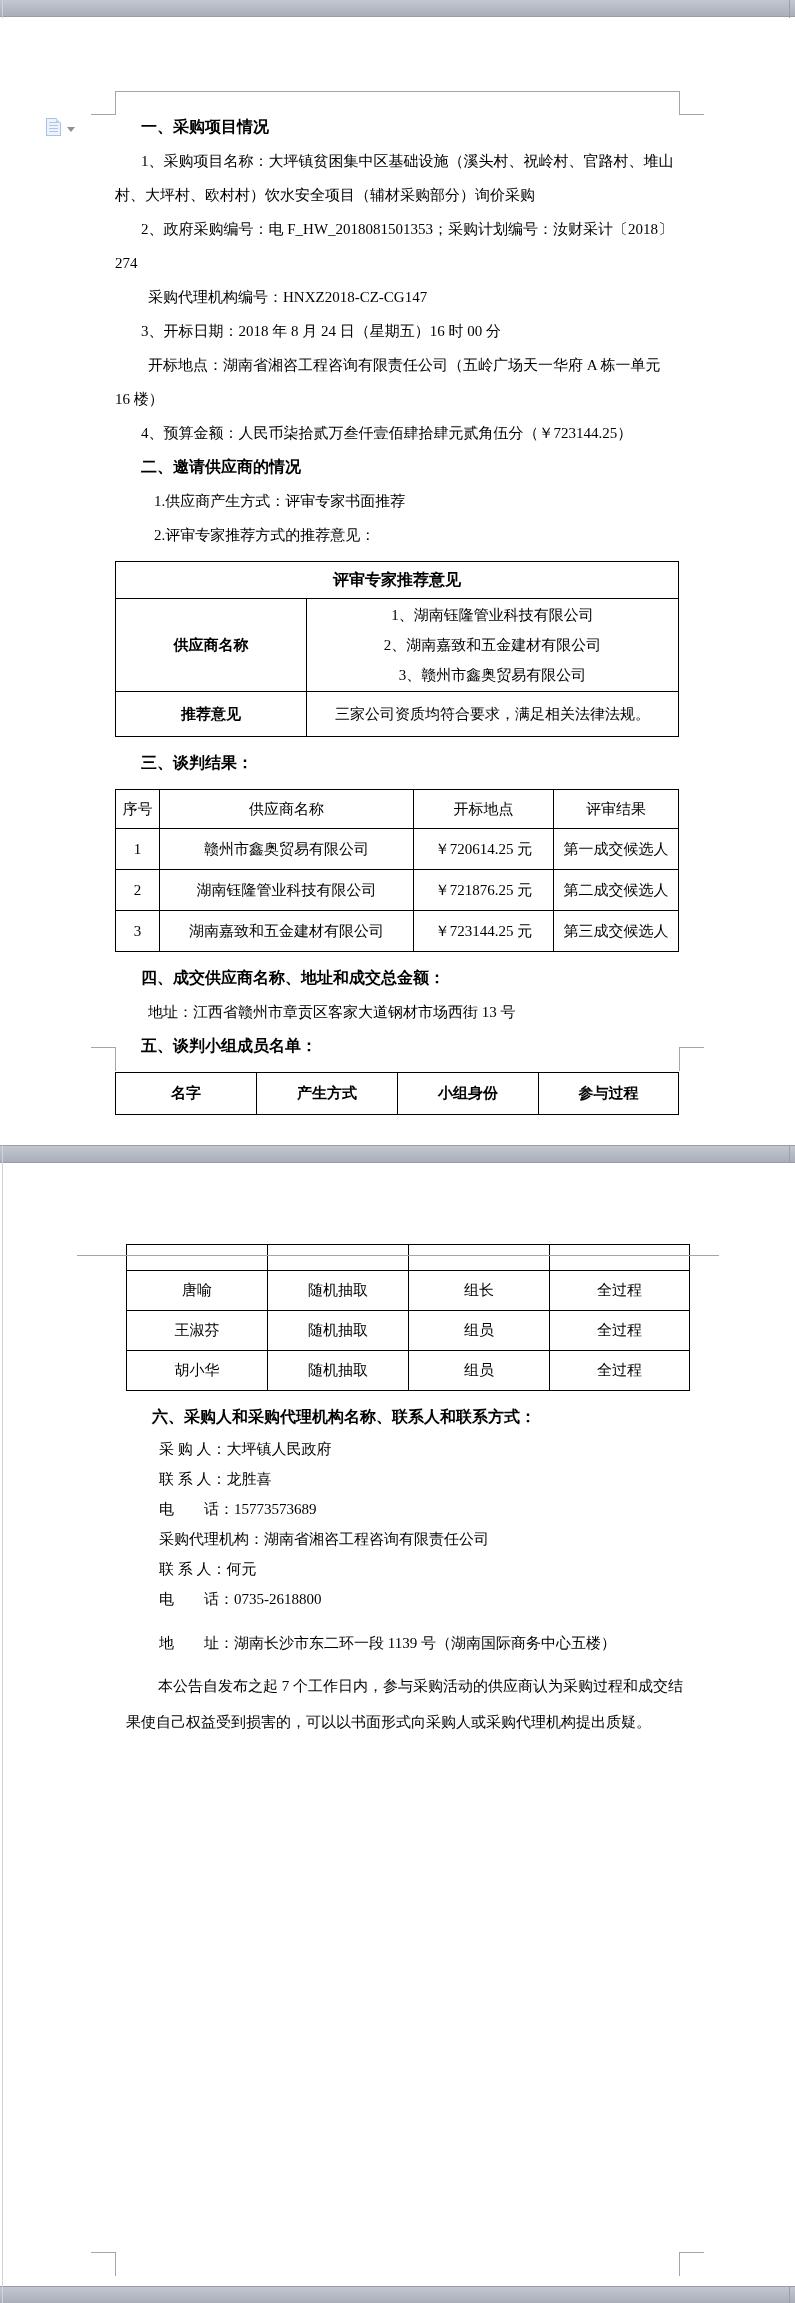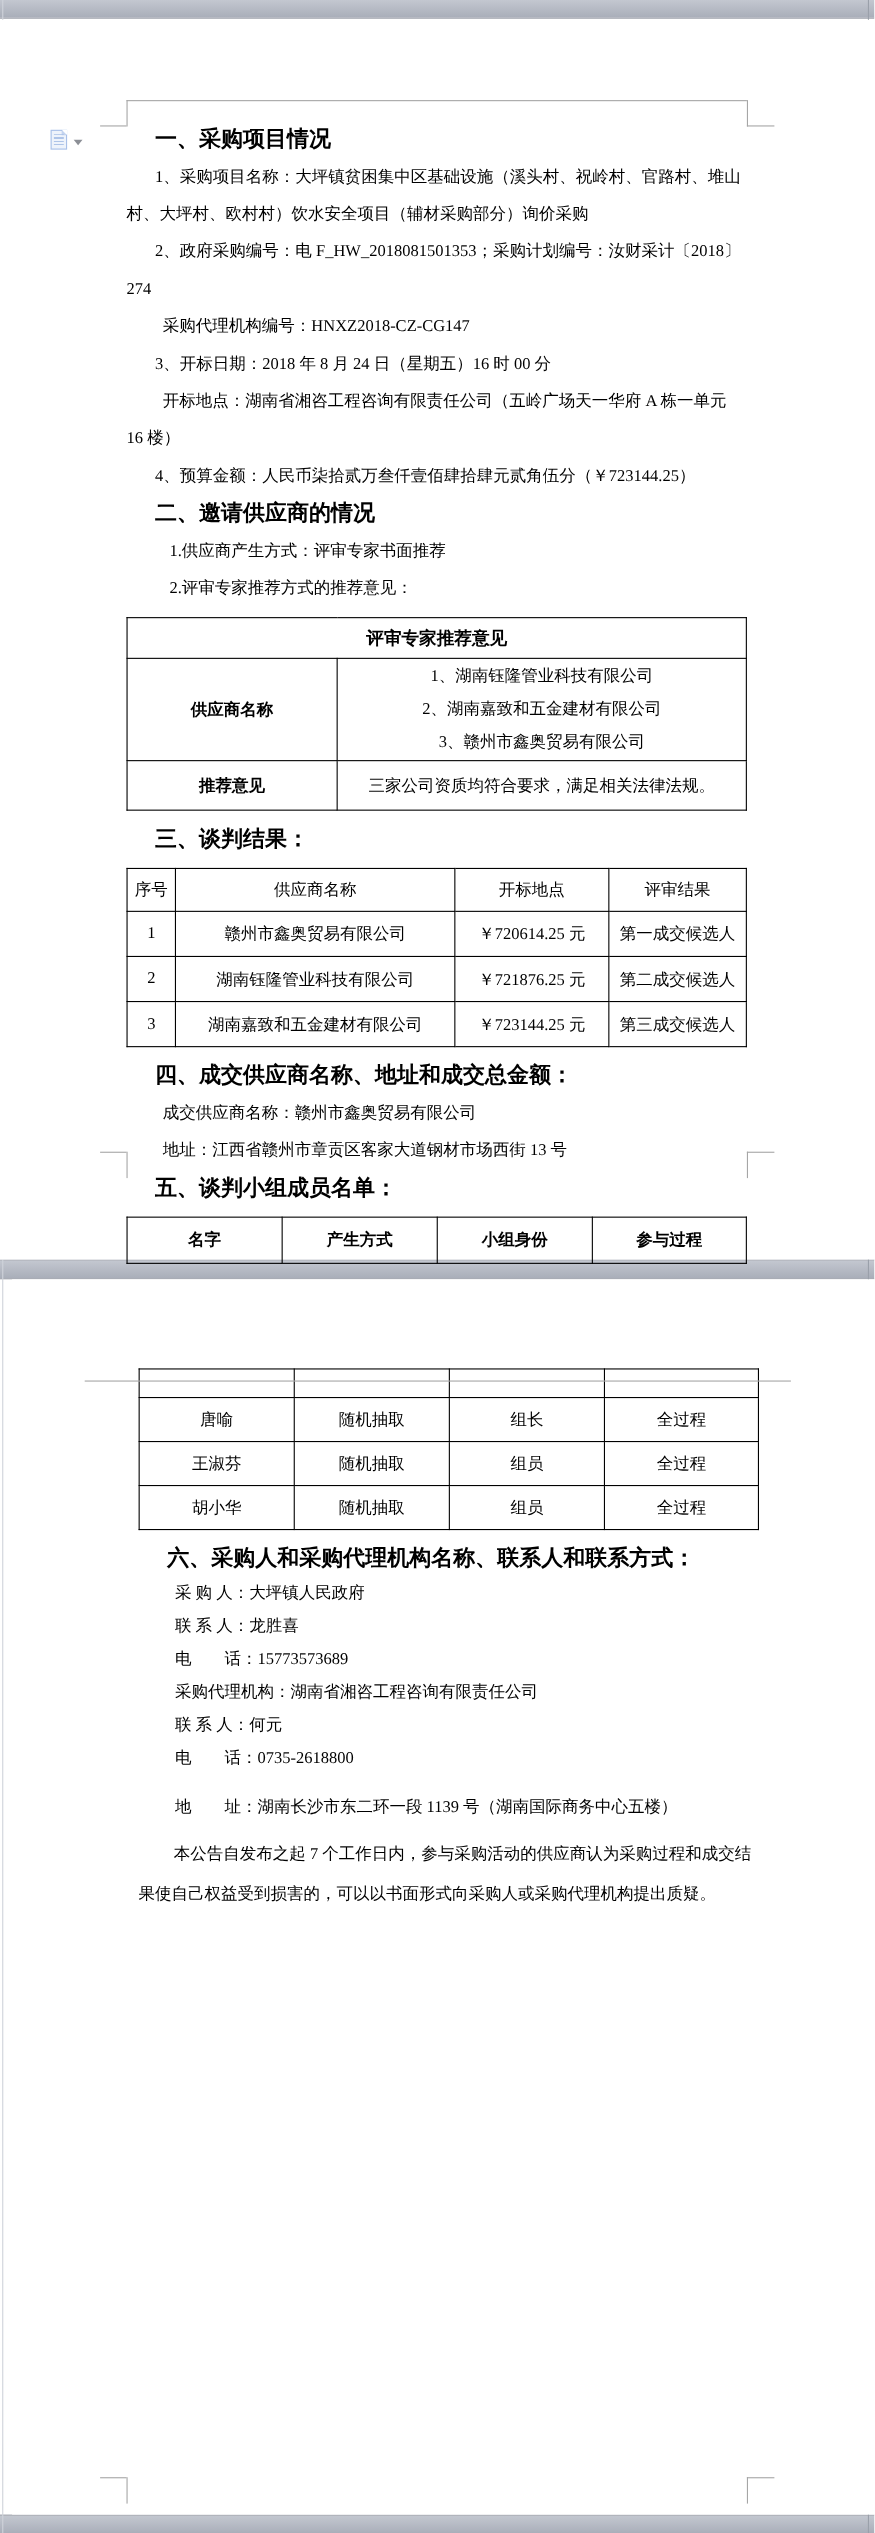--- a/index.html
+++ b/index.html
@@ -24,21 +24,21 @@
   .band-mid{top:1145px;height:18px;}
   .band-bottom{top:2286px;height:17px;border-bottom:none;}
   .edge{position:absolute;top:0;bottom:0;width:1px;}
   .edge-left{left:2px;background:#cfd3da;}
   .edge-right{left:789px;background:#9aa0aa;}
 
   .page{position:absolute;left:0;width:795px;background:#fff;}
   .content{padding:0 116px 0 115px;box-sizing:border-box;}
 
   p{margin:0;line-height:34px;}
-  .h{font-weight:bold;font-size:20px;text-indent:26px;}
+  .h{font-weight:bold;font-size:16px;text-indent:26px;}
   .num{text-indent:26px;}
   .sub{text-indent:33px;}
   .sub2{text-indent:39px;}
   .closing{text-indent:32px;line-height:36px;margin-top:10px;}
   .contact{line-height:30px;text-indent:33px;}
   .gap-before{margin-top:14px;}
 
   table{
     border-collapse:collapse;
     table-layout:fixed;
@@ -174,21 +174,20 @@
       <tr class="drow">
         <td>3</td>
         <td>湖南嘉致和五金建材有限公司</td>
         <td>￥723144.25 元</td>
         <td>第三成交候选人</td>
       </tr>
     </tbody>
       </table>
 
     <p class="h">四、成交供应商名称、地址和成交总金额：</p>
-    <p class="sub">成交供应商名称：赣州市鑫奥贸易有限公司</p>
     <p class="sub">地址：江西省赣州市章贡区客家大道钢材市场西街 13 号</p>
     <p class="h">五、谈判小组成员名单：</p>
 
     <table class="t3">
       <colgroup>
           <col style="width:141px">
           <col style="width:141px">
           <col style="width:141px">
           <col style="width:140px">
         </colgroup>

